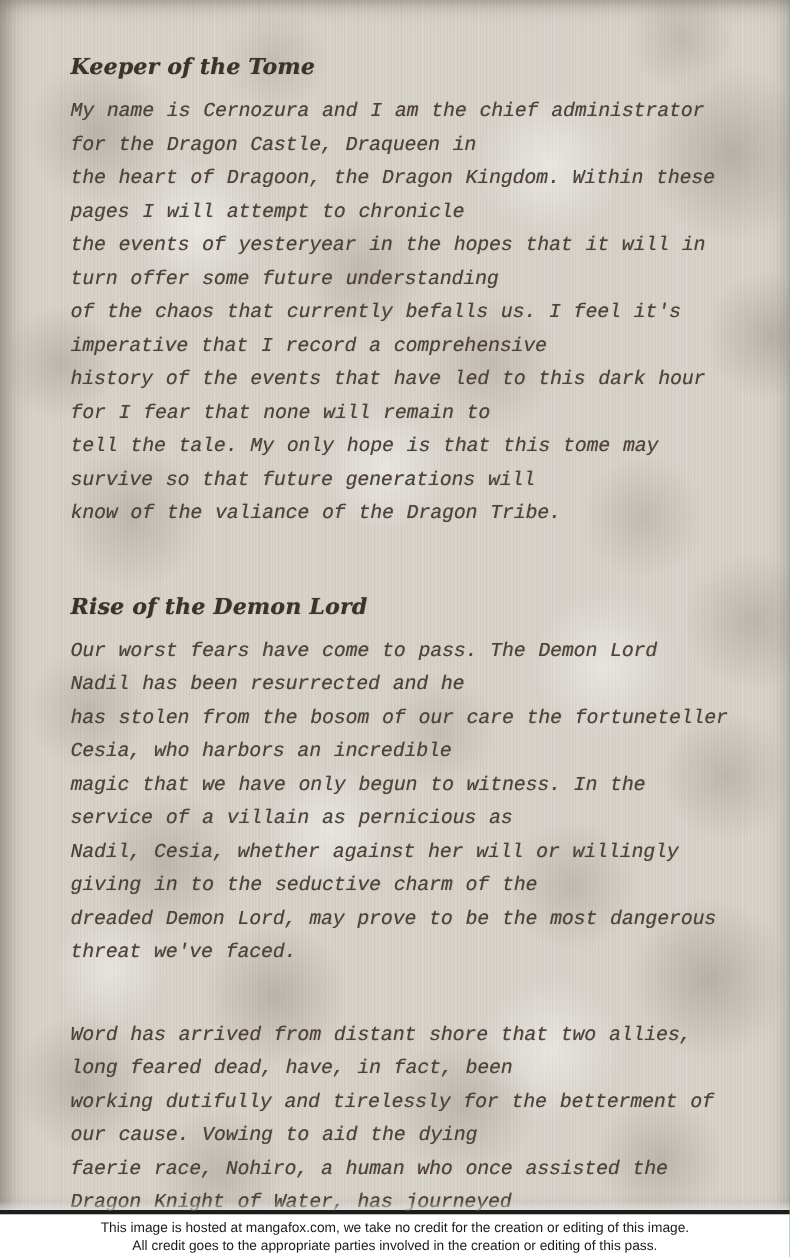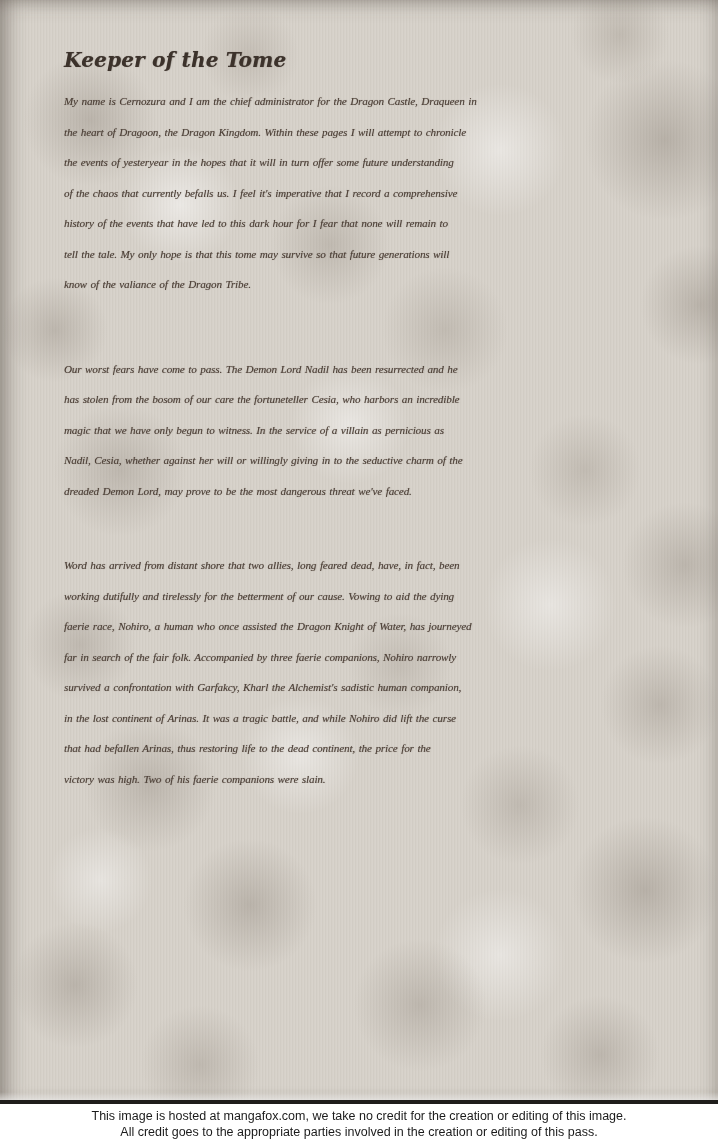--- a/index.html
+++ b/index.html
@@ -77,23 +77,23 @@
     font-style: italic;
     font-weight: bold;
     font-size: 20px;
     line-height: 28px;
     margin-bottom: 12px;
     color: #3c322b;
     letter-spacing: 0.2px;
     text-shadow: 0.4px 0.4px 0.8px rgba(50,40,33,0.55);
   }
   .section-body {
-    font-family: Liberation Serif, serif;
+    font-family: Liberation Mono, monospace;
     font-style: italic;
-    font-size: 11px;
+    font-size: 18px;
     line-height: 30.5px;
     letter-spacing: -0.1px;
     word-spacing: 1px;
     white-space: pre-line;
     color: #4e4138;
     text-shadow: 0.3px 0.3px 0.7px rgba(60,48,40,0.5);
   }
   
   .footer {
     position: absolute;
@@ -122,20 +122,21 @@
 the events of yesteryear in the hopes that it will in turn offer some future understanding
 of the chaos that currently befalls us. I feel it's imperative that I record a comprehensive
 history of the events that have led to this dark hour for I fear that none will remain to
 tell the tale. My only hope is that this tome may survive so that future generations will
 know of the valiance of the Dragon Tribe.</div>
       </div>
 
       <div class="section-gap-a"></div>
 
       <div class="section">
+        <div class="section-title">Rise of the Demon Lord</div>
         <div class="section-body">Our worst fears have come to pass. The Demon Lord Nadil has been resurrected and he
 has stolen from the bosom of our care the fortuneteller Cesia, who harbors an incredible
 magic that we have only begun to witness. In the service of a villain as pernicious as
 Nadil, Cesia, whether against her will or willingly giving in to the seductive charm of the
 dreaded Demon Lord, may prove to be the most dangerous threat we've faced.</div>
       </div>
 
       <div class="section-gap-b"></div>
 
       <div class="section">

